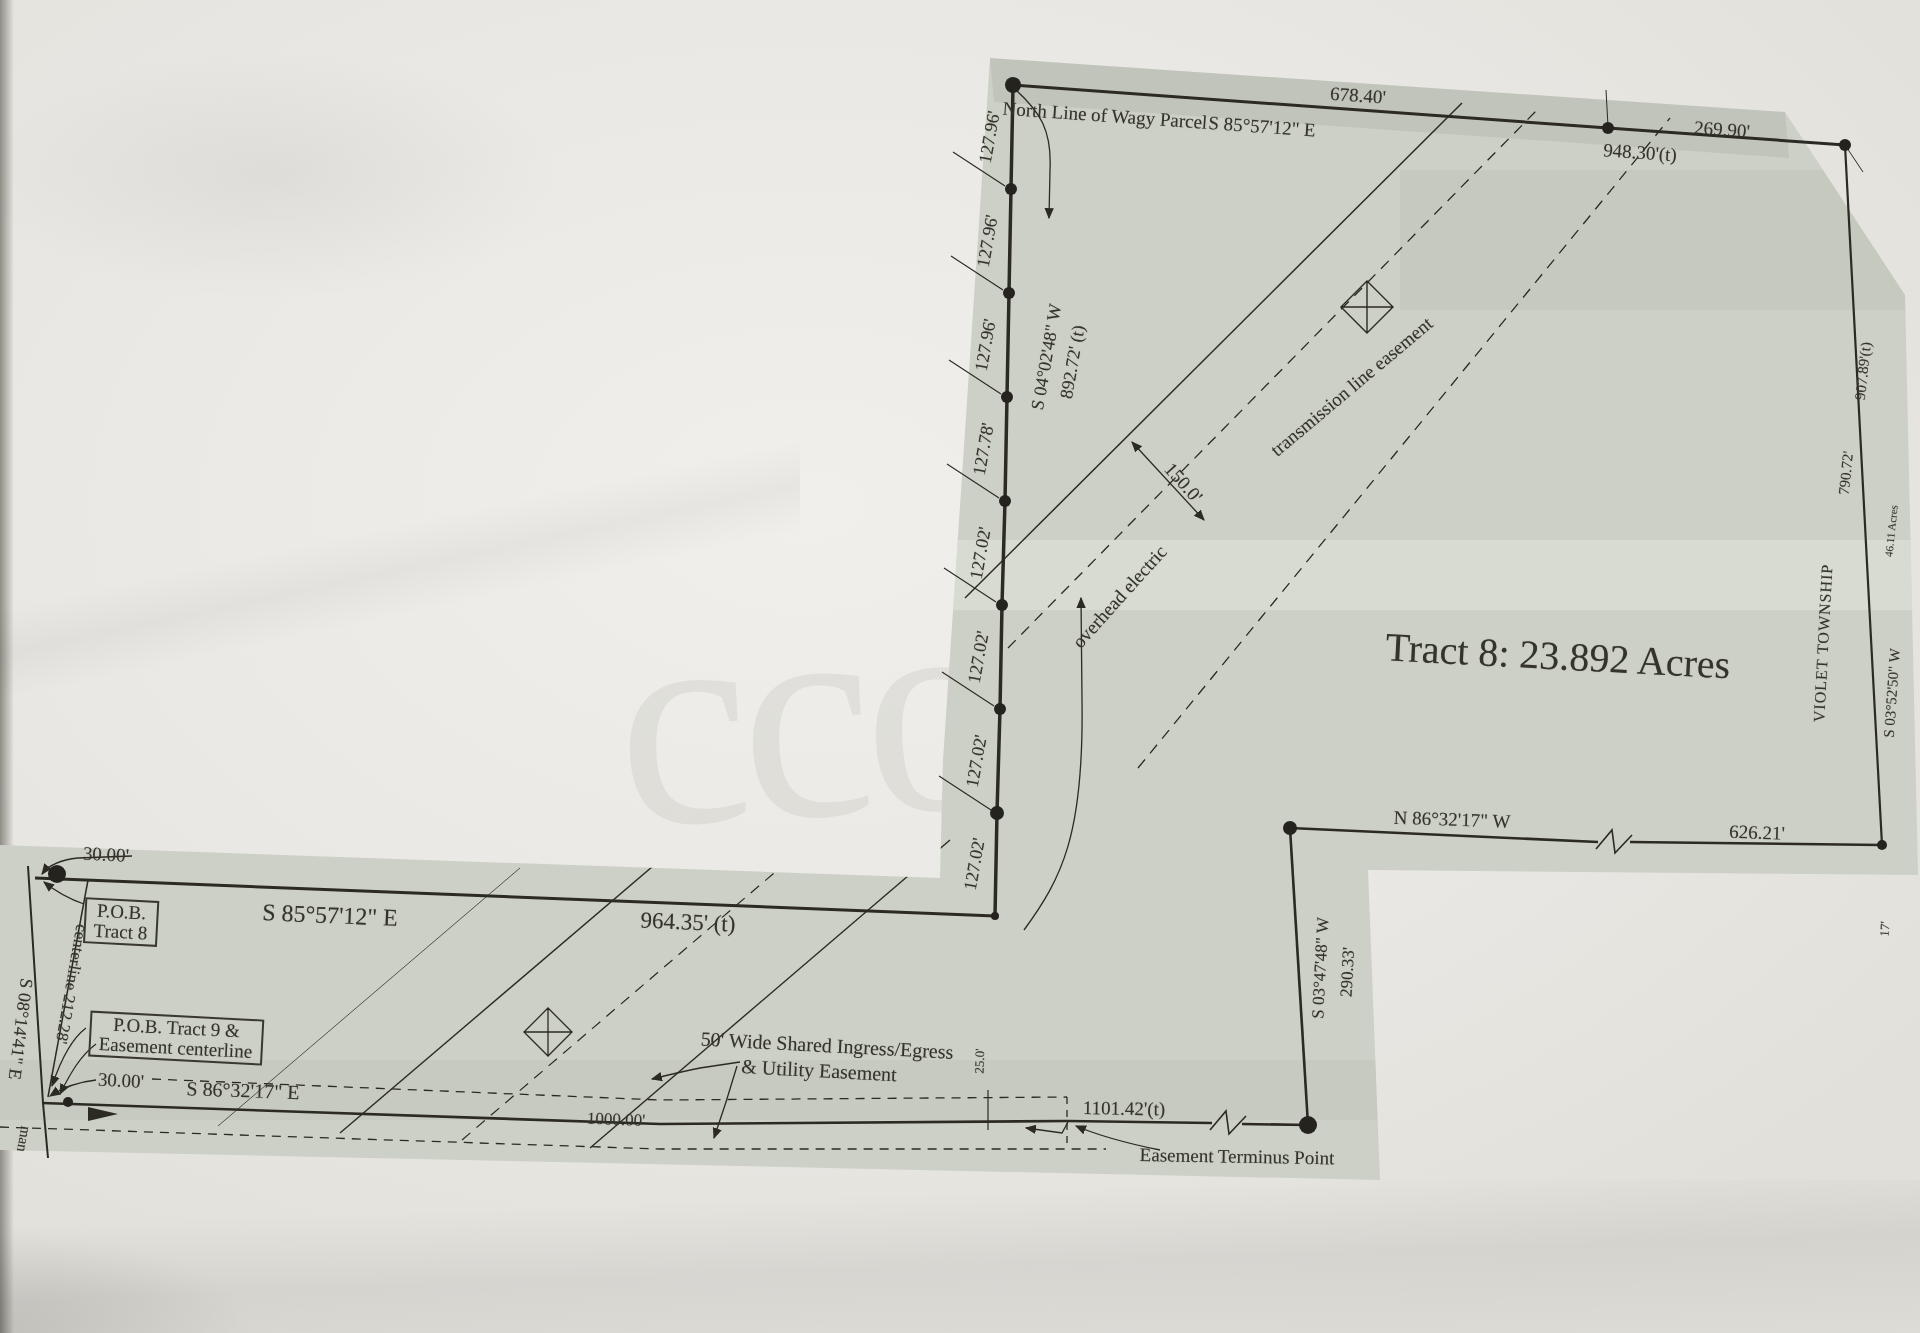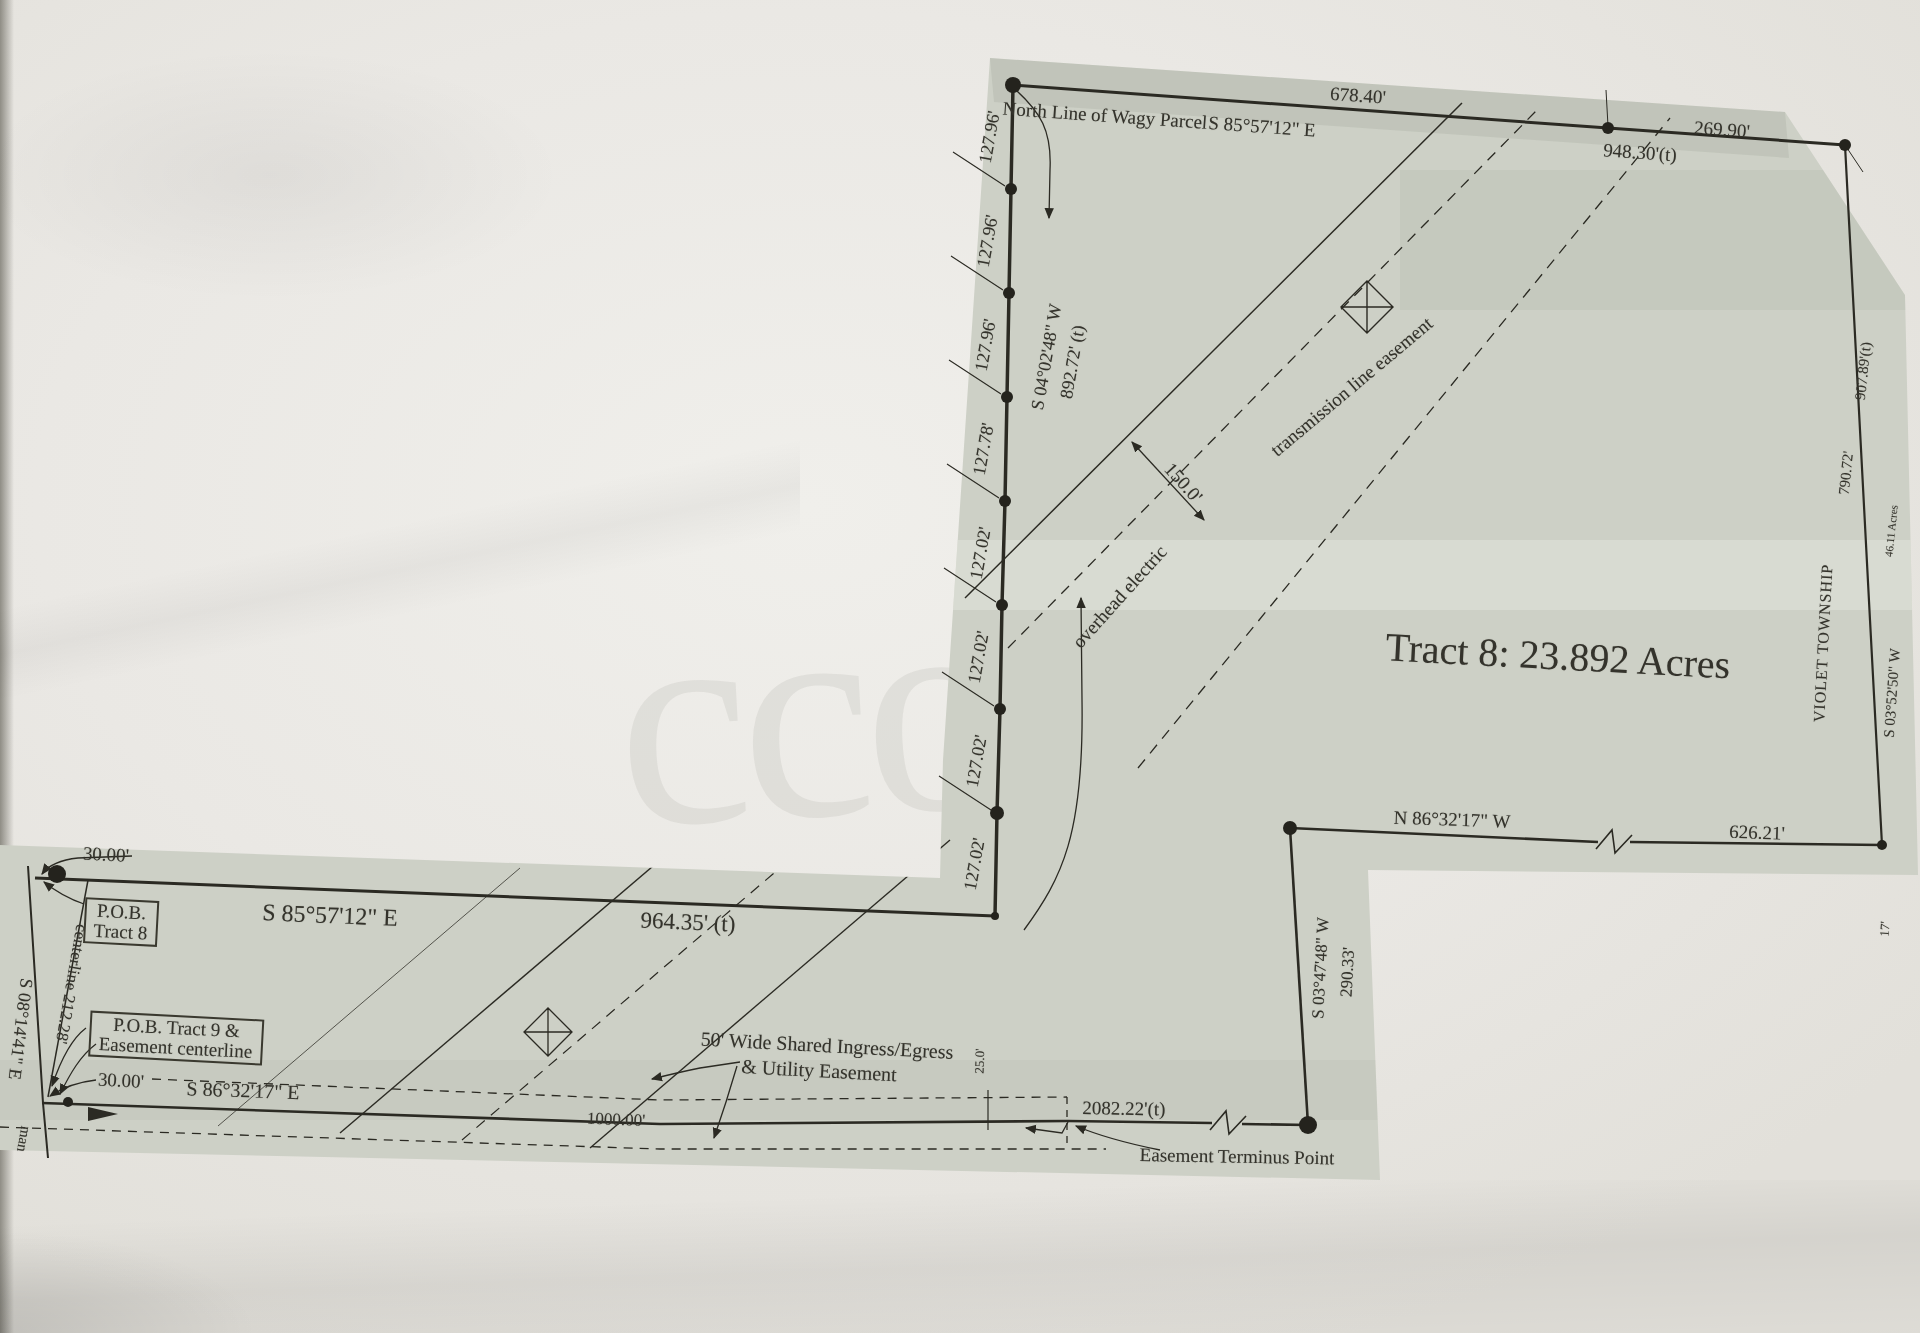--- a/index.html
+++ b/index.html
@@ -195,16 +195,16 @@
   </div>
 
   <div class="lbl" style="left:121px;top:1081px;font-size:19px;--r:3deg">30.00'</div>
   <div class="lbl" style="left:243px;top:1091px;font-size:20px;--r:2deg">S 86°32'17" E</div>
   <div class="lbl" style="left:616px;top:1120px;font-size:17px;--r:2deg">1000.00'</div>
 
   <div class="lbl" style="left:827px;top:1046px;font-size:20px;--r:3deg">50' Wide Shared Ingress/Egress</div>
   <div class="lbl" style="left:819px;top:1071px;font-size:20px;--r:3deg">&amp; Utility Easement</div>
 
   <div class="lbl" style="left:980px;top:1061px;font-size:13px;--r:-88deg">25.0'</div>
-  <div class="lbl" style="left:1124px;top:1109px;font-size:19px;--r:1deg">2082.22'(t)</div>
+  <div class="lbl" style="left:1124px;top:1109px;font-size:19px;--r:1deg">1101.42'(t)</div>
   <div class="lbl" style="left:1237px;top:1157px;font-size:19px;--r:1deg">Easement Terminus Point</div>
 
 </div>
 
 </body></html>

